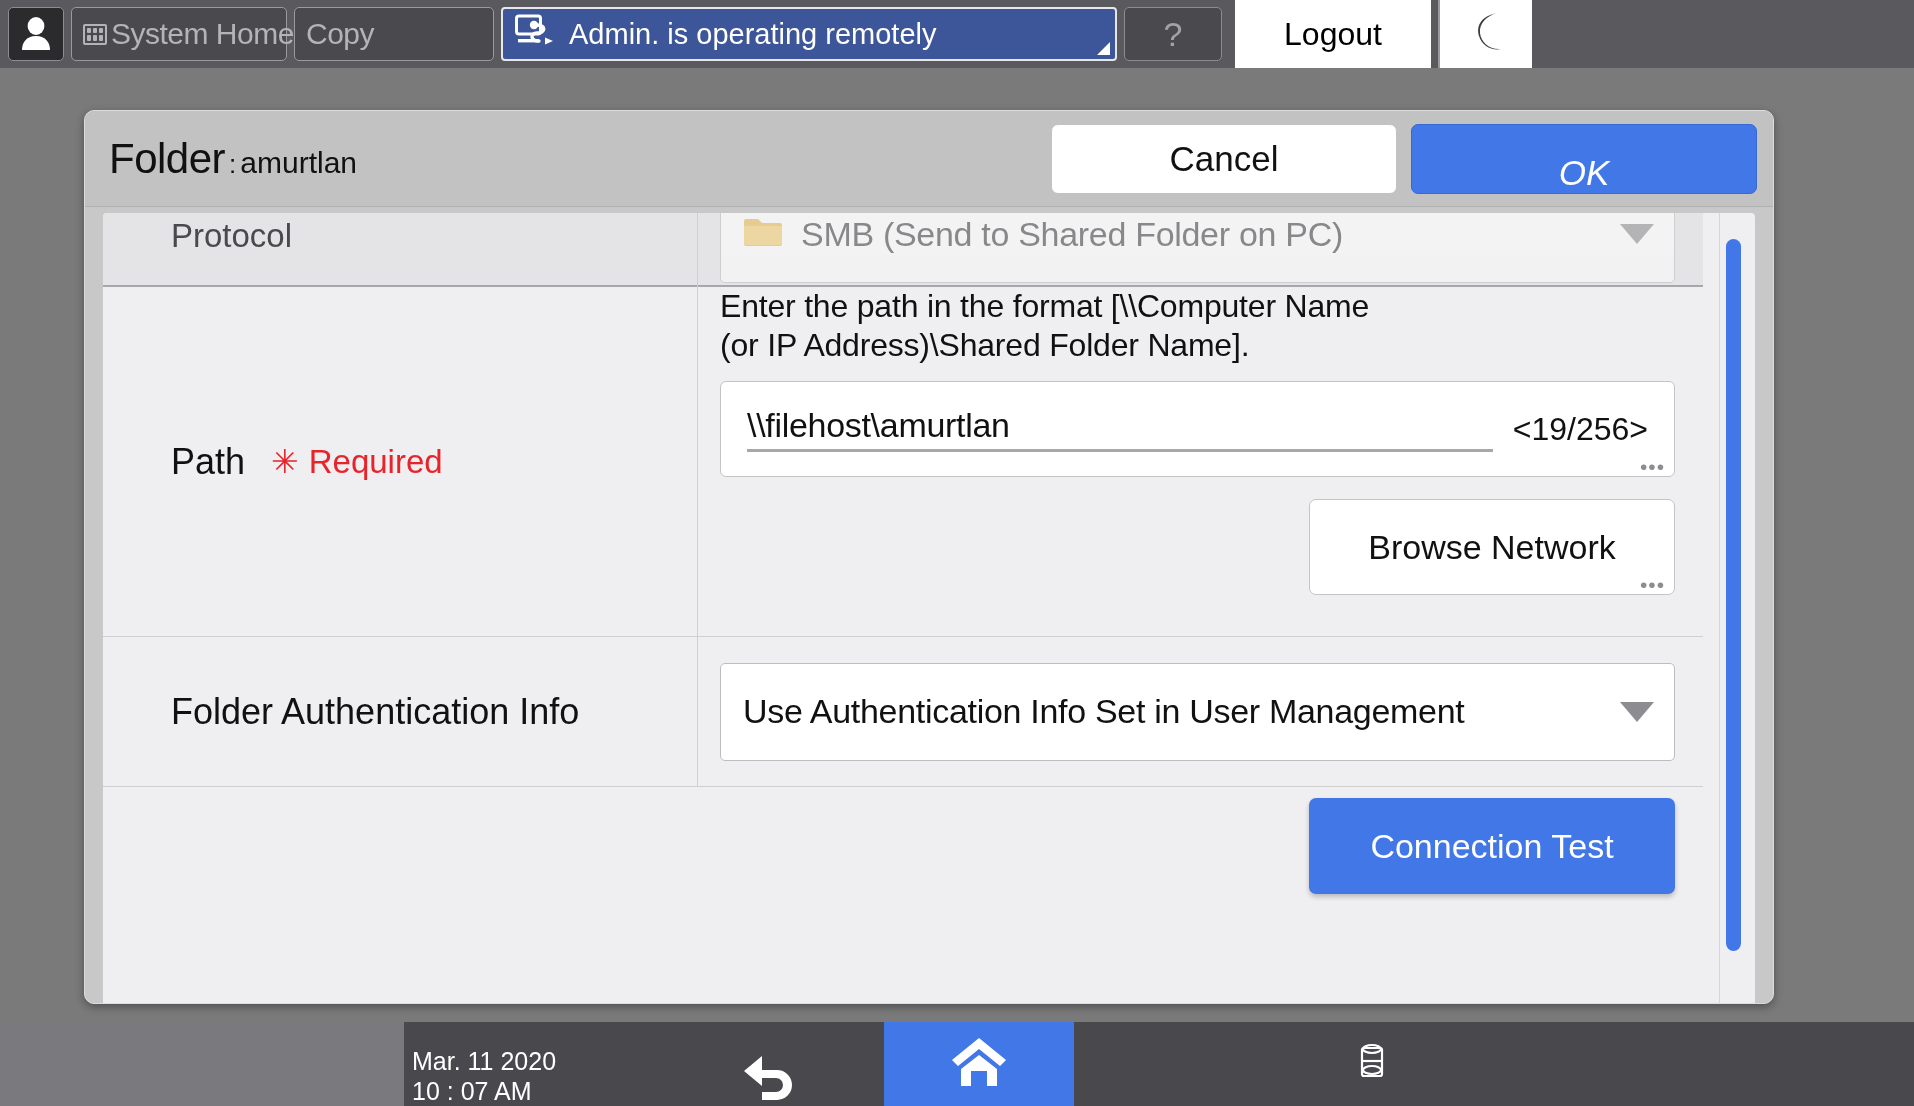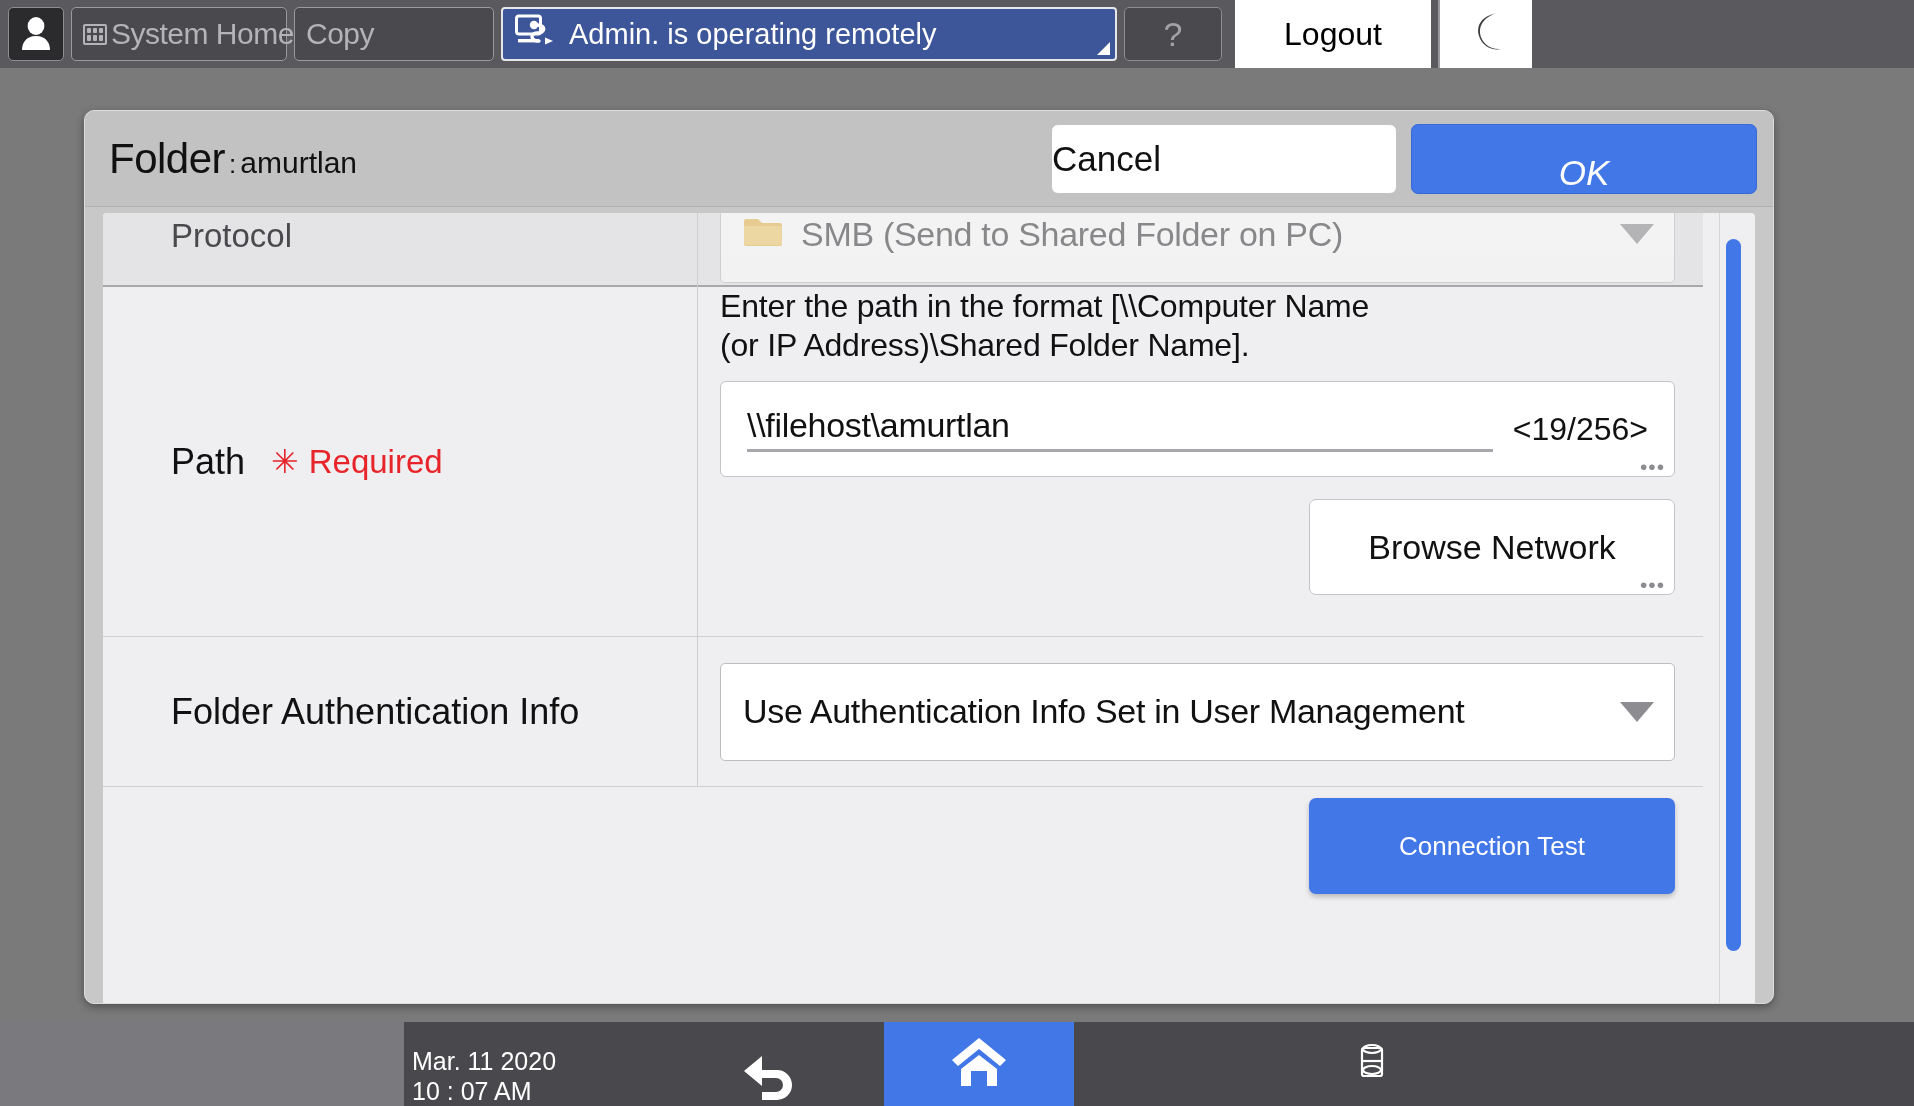--- a/index.html
+++ b/index.html
@@ -154,21 +154,21 @@
   .dlg-actions {
     margin-left: auto;
     display: flex; align-items: center;
     gap: 14px;
   }
   .btn-cancel {
     width: 346px; height: 70px;
     background: #ffffff;
     border: 1px solid #c2c2c2;
     border-radius: 7px;
-    display: flex; align-items: center; justify-content: flex-start;
+    display: flex; align-items: center; justify-content: center;
     font-size: 35px; color: #111111;
   }
   .btn-ok {
     width: 346px; height: 70px;
     background: #4277e8;
     border: 1px solid #3668d6;
     border-radius: 7px;
     display: flex; align-items: flex-end; justify-content: center;
     font-size: 35px; color: #ffffff; font-style: italic;
   }
@@ -350,21 +350,21 @@
   .row-test .val-col {
     flex: 1 1 auto;
     display: flex; justify-content: flex-end;
     padding: 0 28px 0 22px;
   }
   .btn-conn {
     width: 366px; height: 96px;
     background: #4277e8;
     border-radius: 7px;
     display: flex; align-items: center; justify-content: center;
-    font-size: 26px; color: #ffffff;
+    font-size: 34px; color: #ffffff;
     box-shadow: 0 3px 5px rgba(0,0,0,0.22);
   }
 
   
   .scroll-track {
     position: absolute;
     right: 10px; top: 0;
     width: 26px; height: 798px;
     background: #efeff1;
     border-left: 1px solid #d6d6d9;

